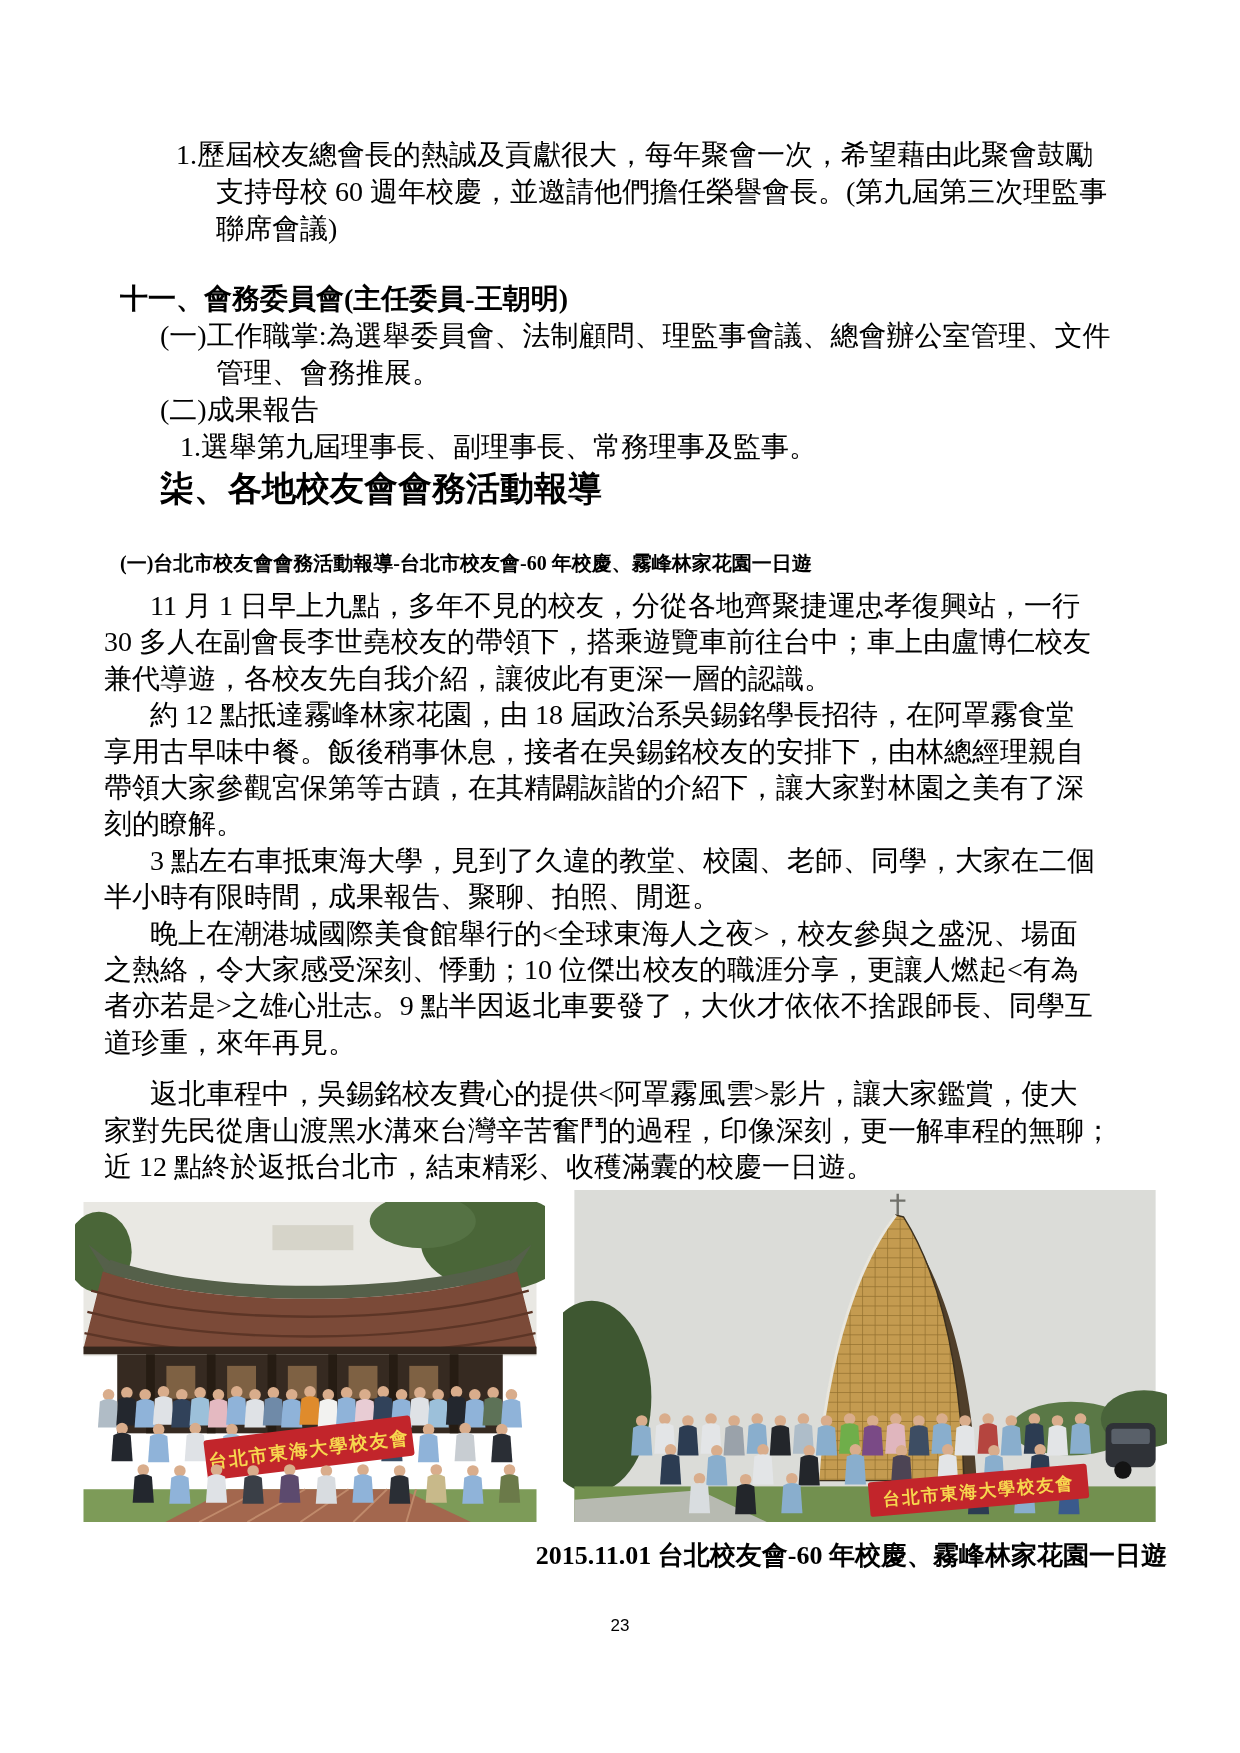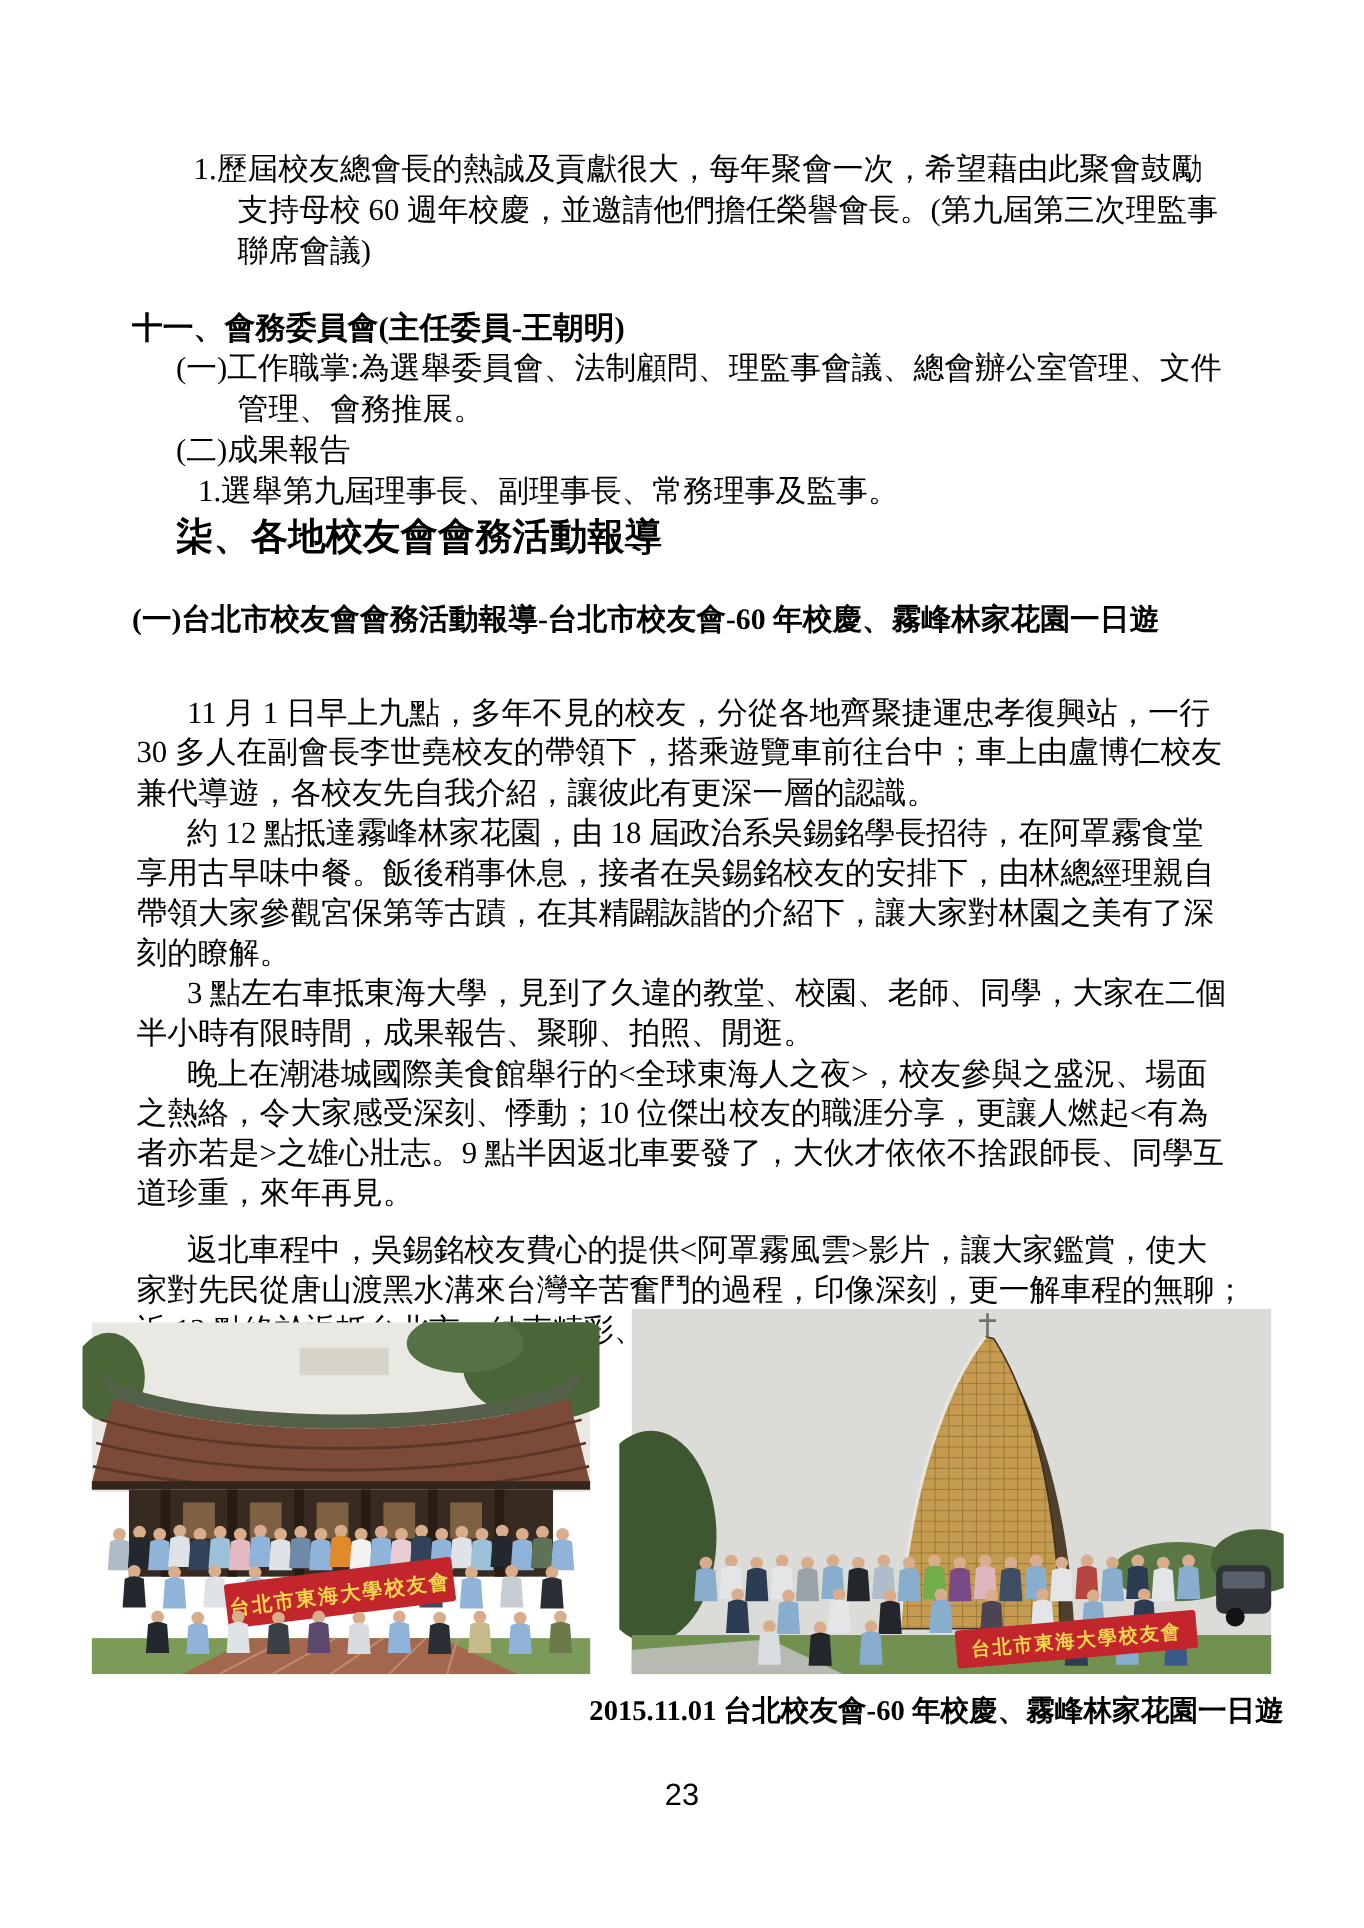--- a/index.html
+++ b/index.html
@@ -16,35 +16,35 @@
   #top-note .l1{padding-left:56px;}
   #top-note .l2,#top-note .l3{padding-left:96px;}
   
   #sec11{left:120px;top:280px;width:1030px;}
   #sec11 .duty1,#sec11 .res{padding-left:40px;}
   #sec11 .duty2{padding-left:96px;}
   #sec11 .resitem{padding-left:60px;}
   
   #sec7-heading{left:120px;top:466px;font-size:34px;font-weight:bold;line-height:46px;margin-left:40px;}
   
-  #sec7-sub{left:120px;top:545px;width:1040px;font-size:27px;font-weight:bold;line-height:36px;}
-  
-  #body-text{left:124px;top:588px;width:1020px;margin-top:43px;}
+  #sec7-sub{left:120px;top:545px;width:1040px;font-size:20px;font-weight:bold;line-height:36px;}
+  
+  #body-text{left:104px;top:588px;width:1020px;}
   #body-text div{font-size:28px;line-height:36.4px;}
   #body-text .ind{padding-left:46px;}
   #body-text .gap{margin-top:15px;}
   
   #photos{left:75px;top:1190px;width:1092px;height:335px;}
   #photo-left{position:absolute;left:0;top:12px;width:470px;height:320px;}
   #photo-right{position:absolute;left:488px;top:0;width:604px;height:332px;}
   
   #caption{left:75px;top:1538px;width:1092px;text-align:right;font-size:26px;font-weight:bold;}
   
   #page-num{left:0;top:1616px;width:1240px;text-align:center;
-    font-family:"Liberation Sans","DejaVu Sans",sans-serif;font-size:28px;}
+    font-family:"Liberation Sans","DejaVu Sans",sans-serif;font-size:17px;}
 </style>
 </head>
 <body>
 
 <div id="top-note" class="abs t">
   <div class="l1">1.歷屆校友總會長的熱誠及貢獻很大，每年聚會一次，希望藉由此聚會鼓勵</div>
   <div class="l2">支持母校 60 週年校慶，並邀請他們擔任榮譽會長。(第九屆第三次理監事</div>
   <div class="l3">聯席會議)</div>
 </div>
 

